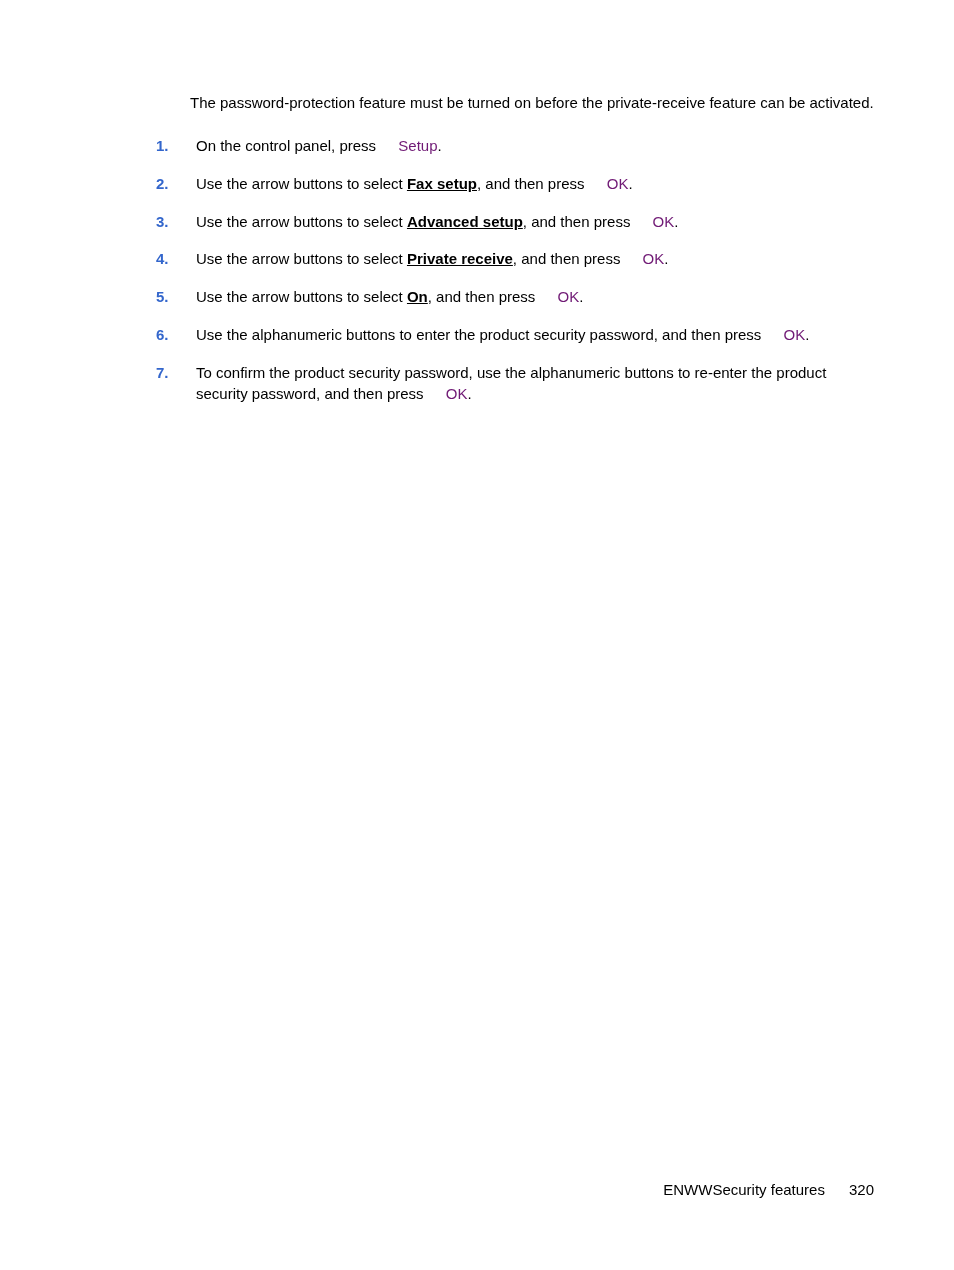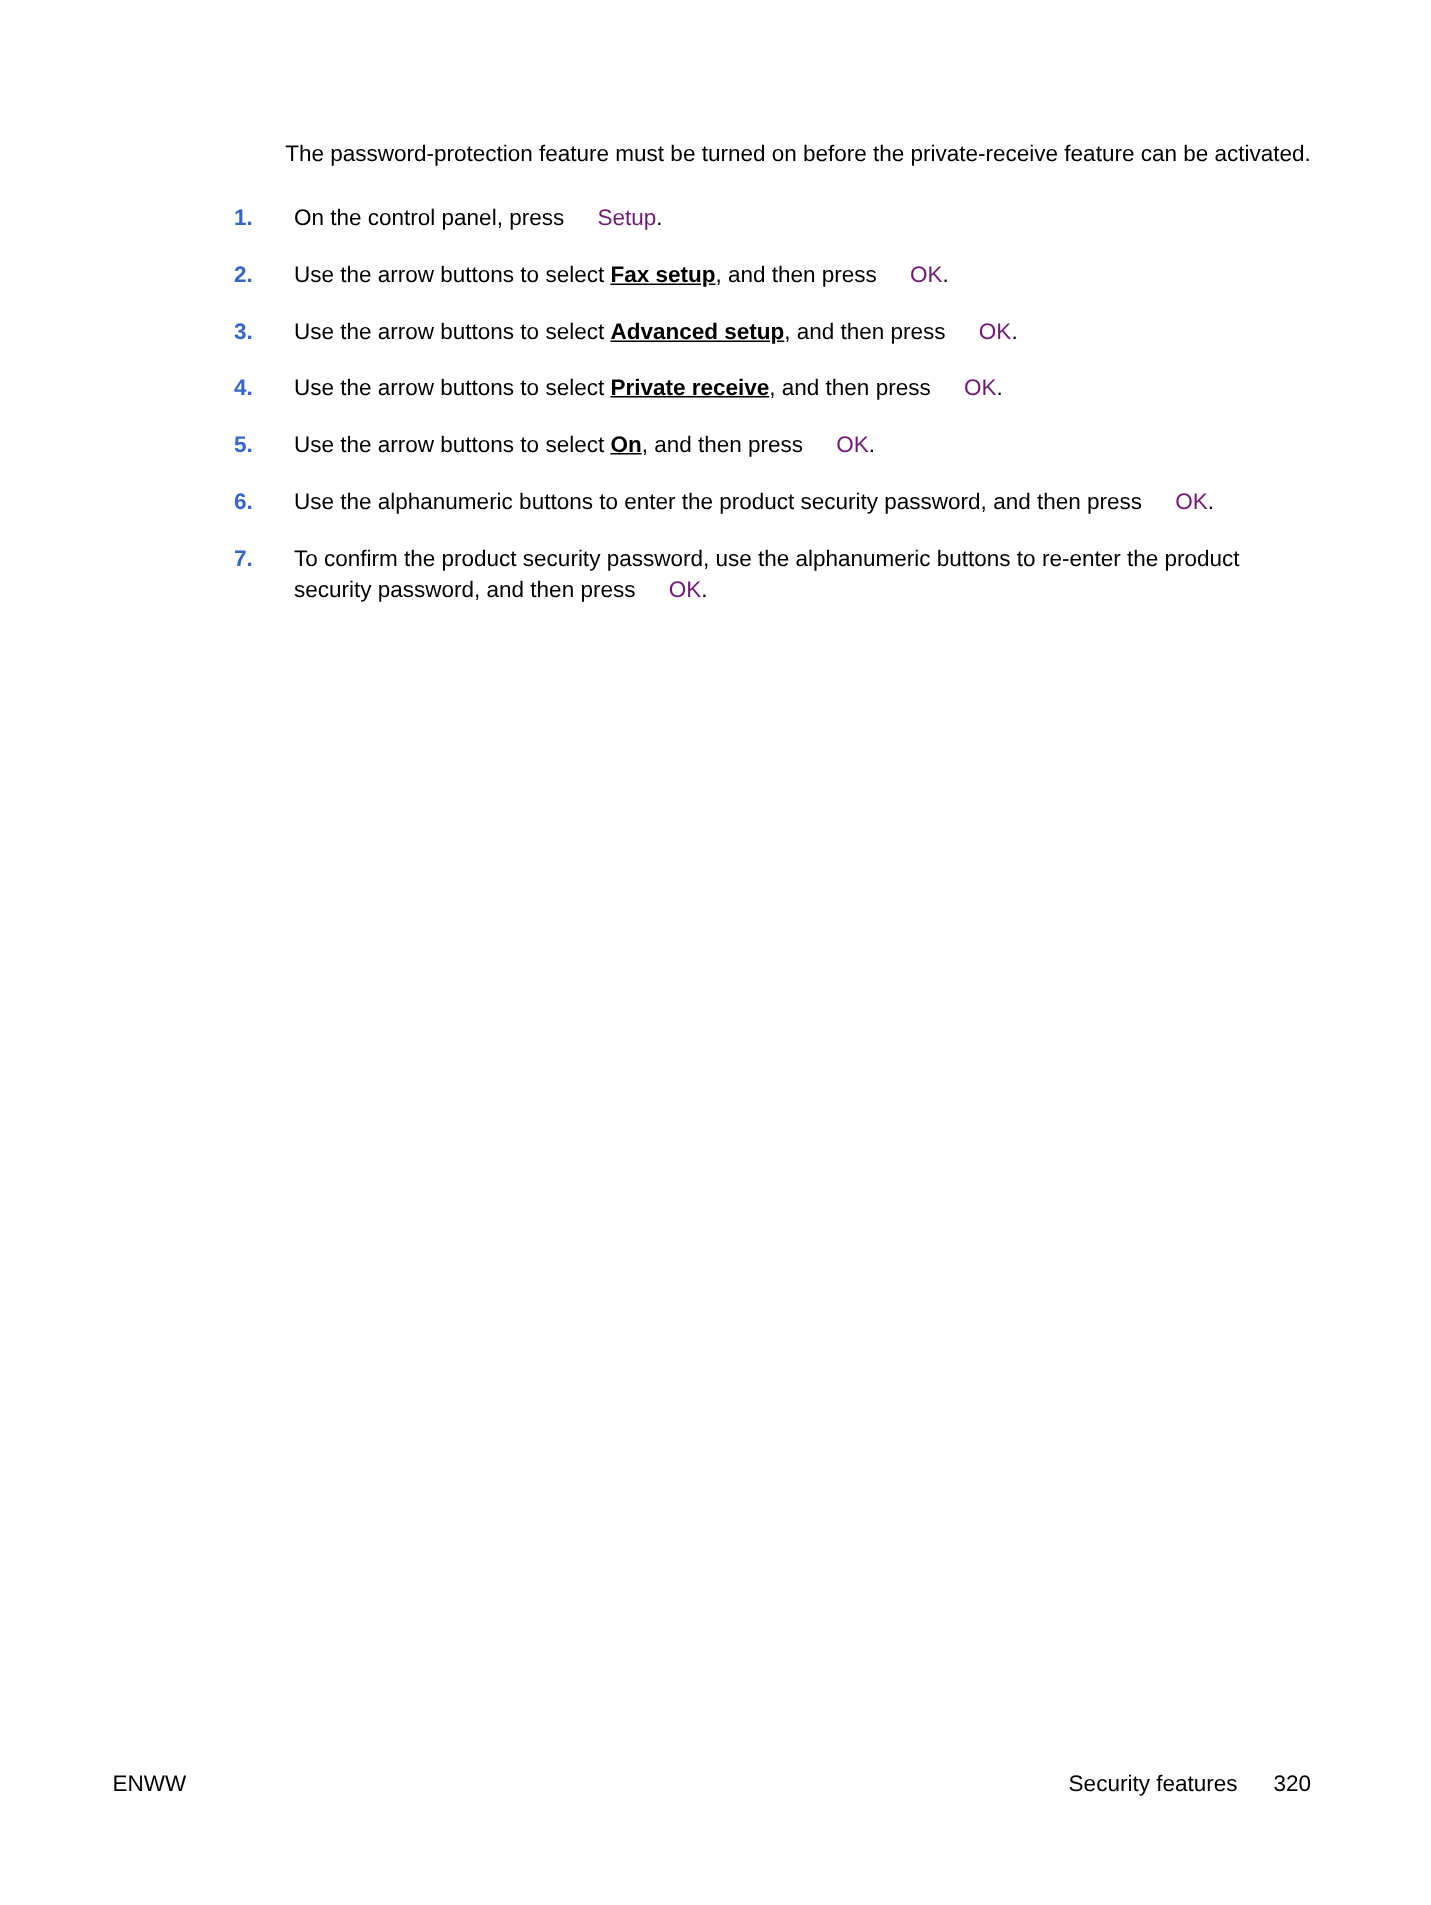--- a/index.html
+++ b/index.html
@@ -22,21 +22,20 @@
       font-size: 22px;
       font-weight: bold;
       color: #55a51c;
       margin-bottom: 20px;
     }
     .intro {
       font-size: 15px;
       margin-left: 110px;
       margin-bottom: 22px;
       line-height: 1.4;
-      text-align: center;
     }
     .steps {
       margin-left: 76px;
     }
     .step {
       display: flex;
       margin-bottom: 16px;
       font-size: 15px;
       line-height: 1.45;
     }
@@ -53,24 +52,24 @@
       font-weight: bold;
       text-decoration: underline;
     }
     .action {
       color: #701a75;
       margin-left: 18px;
     }
     .footer {
       position: absolute;
       bottom: 72px;
-      left: 75px;
+      left: 86px;
       right: 80px;
       display: flex;
-      justify-content: space-between;
+      justify-content: flex-end;
       font-size: 15px;
     }
     .footer-right {
       display: flex;
       gap: 24px;
     }
   </style>
 </head>
 <body>
 

